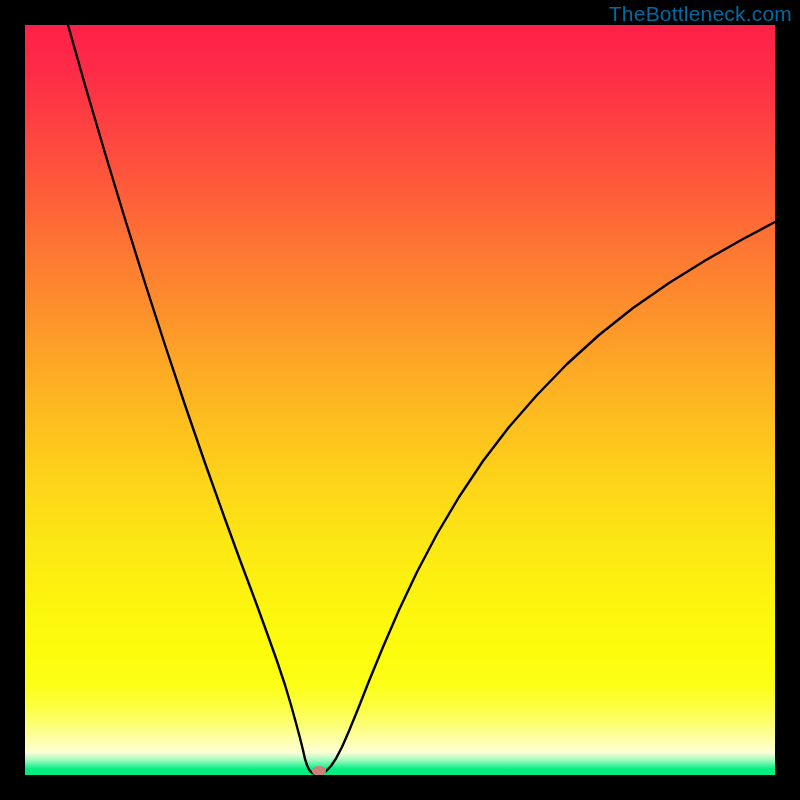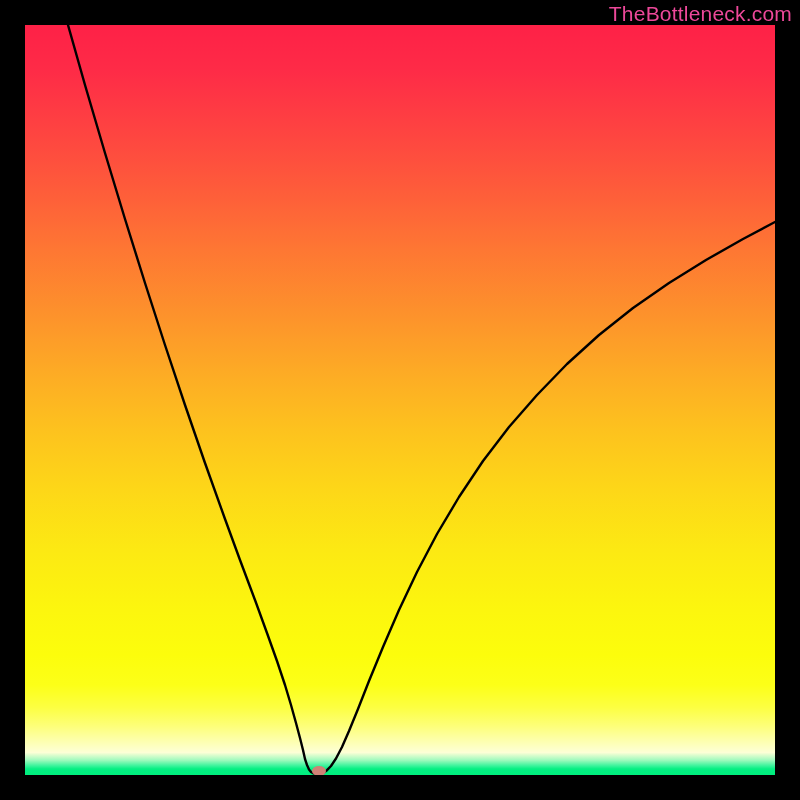--- a/index.html
+++ b/index.html
@@ -57,21 +57,21 @@
     width: 14px;
     height: 10px;
     background: #cf8176;
     border-radius: 6px / 5px;
     transform: translate(-50%, -50%);
   }
   .watermark {
     position: absolute;
     top: 2px;
     right: 8px;
-    color: #ec4899;
+    color: #0369a1;
     font-size: 21px;
     font-weight: 500;
     letter-spacing: 0.2px;
   }
 </style>
 </head>
 <body>
 
 <div class="watermark">TheBottleneck.com</div>
 

